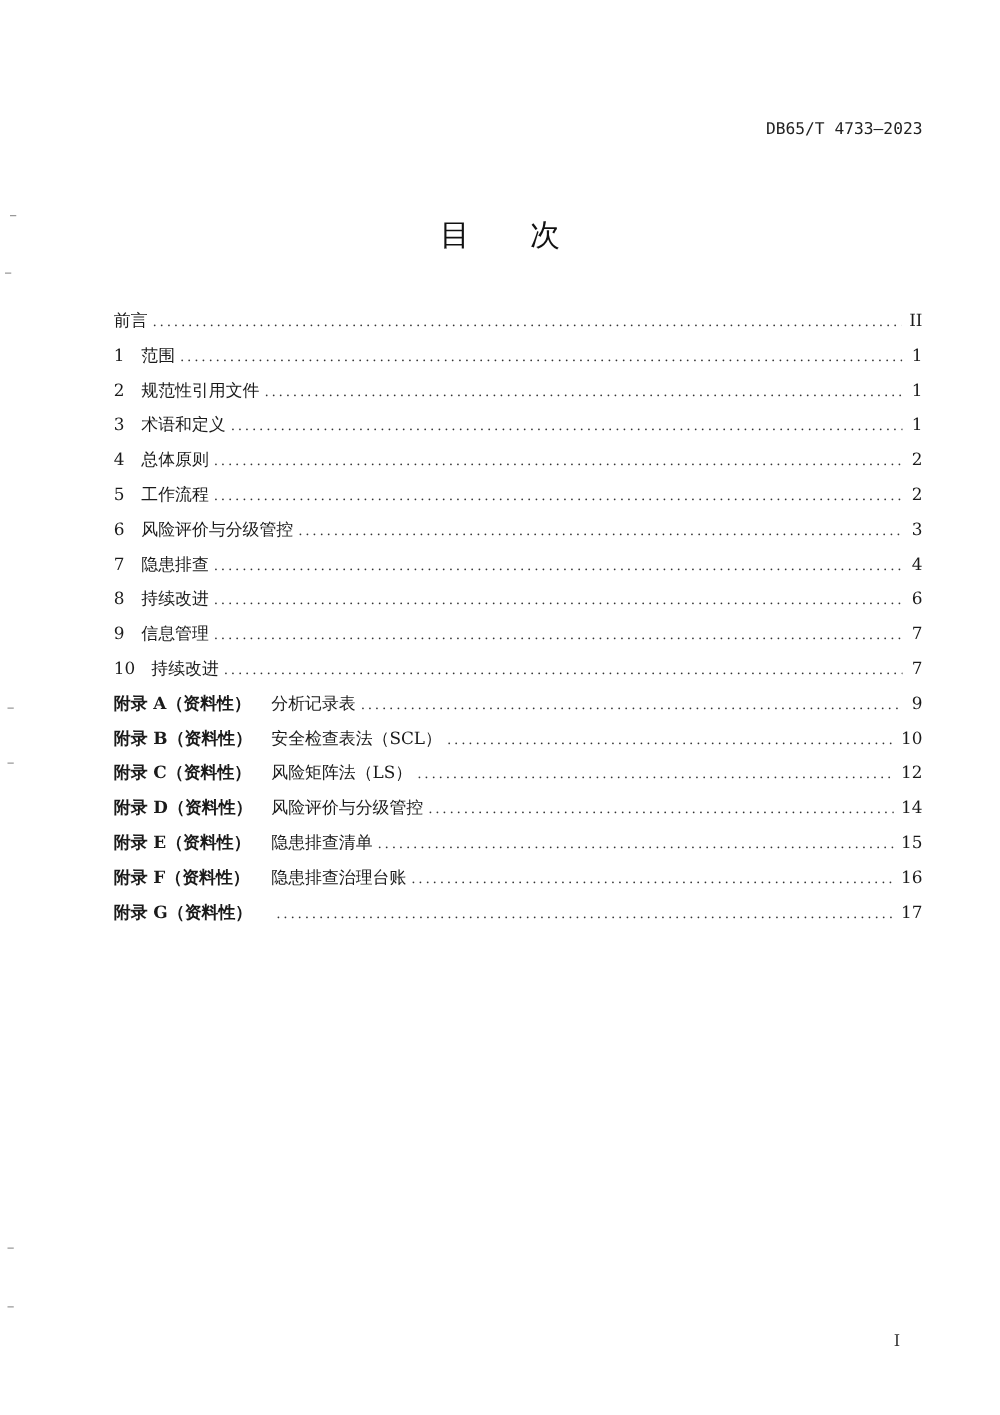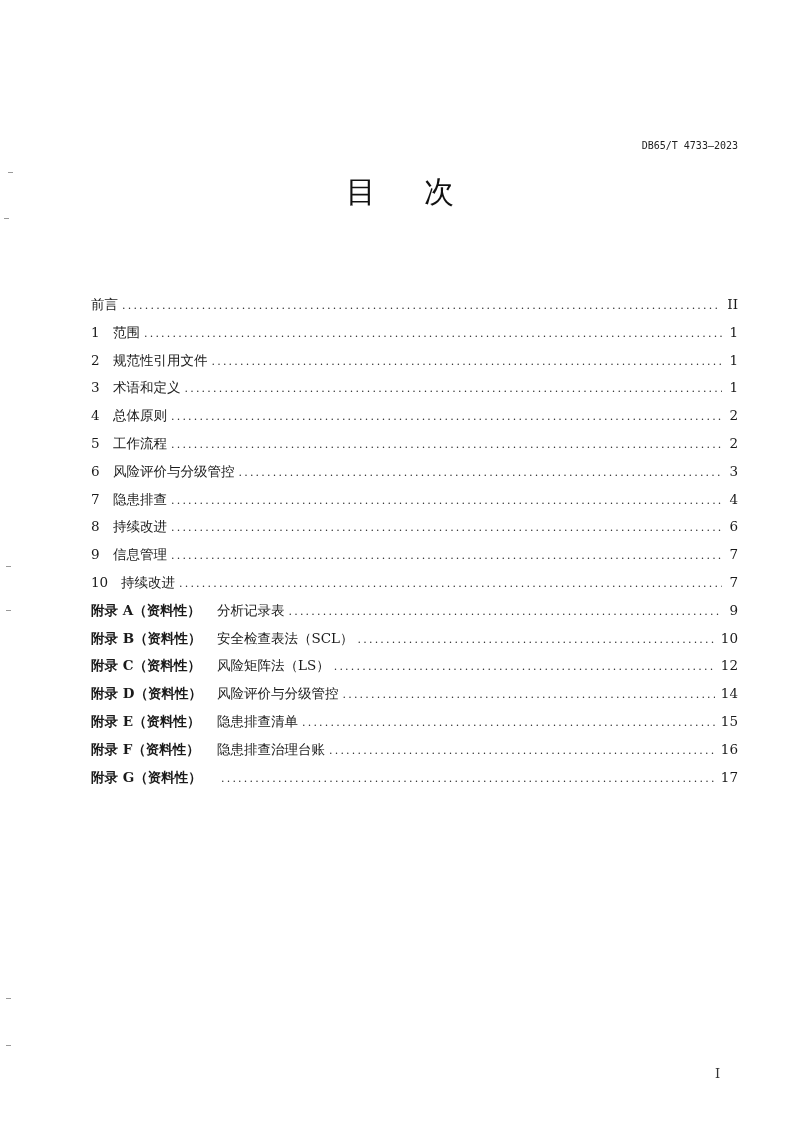--- a/index.html
+++ b/index.html
@@ -1,32 +1,32 @@
 <!DOCTYPE html>
 <html><head>
 <meta charset="utf-8">
 <style>
   html, body { margin:0; padding:0; background:#ffffff; }
   body { width:800px; height:1132px; position:relative; overflow:hidden;
          font-family:"DejaVu Serif", "Liberation Serif", serif; color:#1a1a1a; }
   .doc-code { position:absolute; top:96px; right:62px; font-family:"DejaVu Sans Mono","Liberation Mono",monospace;
-              font-size:10px; letter-spacing:0px; color:#222;margin-top:44px; }
+              font-size:13px; letter-spacing:0px; color:#222; }
   .title { position:absolute; top:172px; left:0; width:800px; text-align:center;
-           font-family:"DejaVu Sans","Liberation Sans",sans-serif; font-size:30px; color:#111; }
+           font-family:"DejaVu Sans","Liberation Sans",sans-serif; font-size:24px; color:#111; }
   .title span { display:inline-block; }
   .title .gap { width:48px; }
   .toc { position:absolute; top:248px; left:91px; width:647px; }
   .toc-row { display:flex; align-items:baseline; height:27.8px; font-size:13.5px; }
   .toc-num { display:inline-block; min-width:22px; }
   .toc-num.wide { min-width:30px; }
   .toc-label { white-space:nowrap; }
   .toc-appx { white-space:nowrap; display:inline-block; width:126px;font-weight:bold; }
   .dots { flex:1; overflow:hidden; white-space:nowrap; margin:0 6px 0 4px; letter-spacing:2.2px; color:#333; font-size:11px; }
   .dots::after { content:"..................................................................................................................................................................................................................."; }
-  .toc-page { white-space:nowrap; min-width:10px; text-align:right;margin-top:48px; }
+  .toc-page { white-space:nowrap; min-width:10px; text-align:right; }
   .page-num { position:absolute; top:1066px; left:715px; font-size:13px; color:#333; }
   .mark { position:absolute; width:5px; height:1px; background:#999; }
 </style>
 </head>
 <body>
 
 <div class="doc-code">DB65/T 4733—2023</div>
 
 <div class="title">
   <span>目</span><span class="gap"></span><span>次</span>

